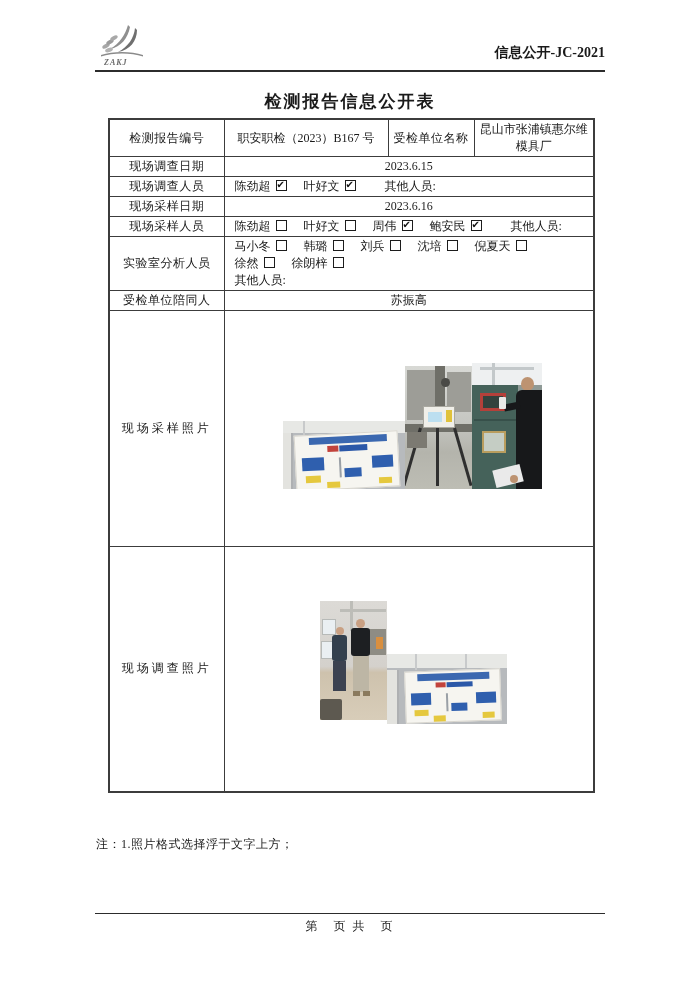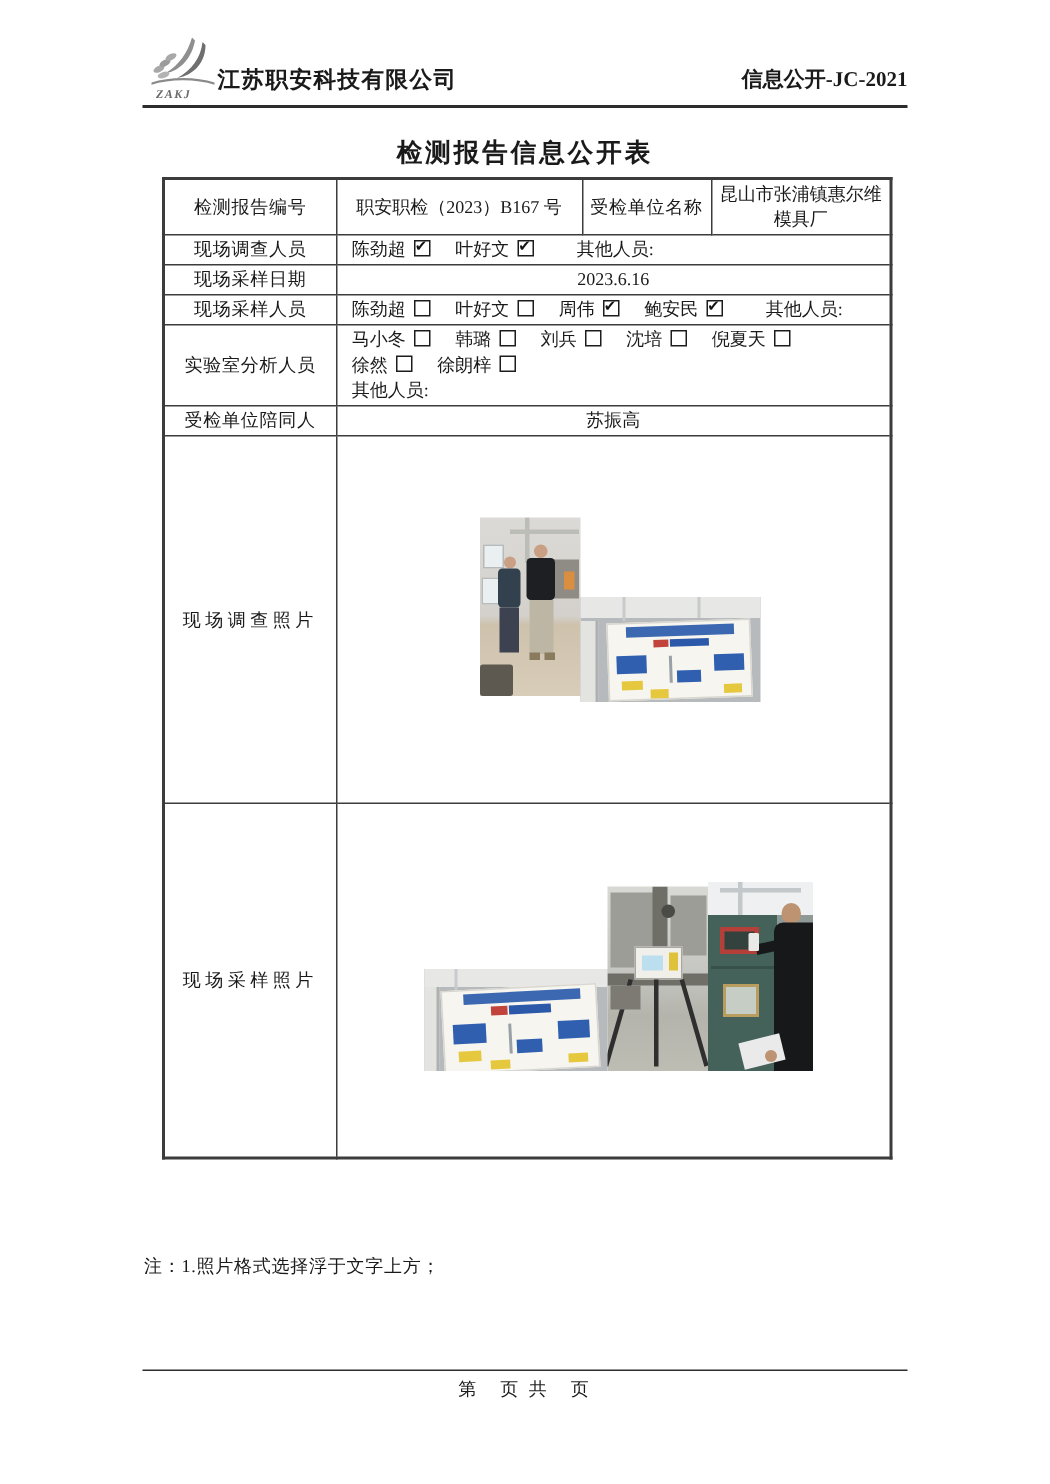--- a/index.html
+++ b/index.html
@@ -93,21 +93,20 @@
         <path d="M31 1 C 28 11, 23 19, 13 25 C 24 23, 31 14, 33 3 Z" fill="#8f8f8f"></path>
         <path d="M38 4 C 37 14, 31 23, 21 28 C 33 26, 40 17, 40 6 Z" fill="#6f6f6f"></path>
         <ellipse cx="9" cy="22" rx="4" ry="2" fill="#a8a8a8" transform="rotate(-28 9 22)"></ellipse>
         <ellipse cx="13" cy="18" rx="4" ry="2" fill="#9b9b9b" transform="rotate(-28 13 18)"></ellipse>
         <ellipse cx="17" cy="14" rx="4" ry="2" fill="#a8a8a8" transform="rotate(-28 17 14)"></ellipse>
         <ellipse cx="12" cy="26" rx="4" ry="2" fill="#b3b3b3" transform="rotate(-18 12 26)"></ellipse>
         <path d="M4 31 C 16 27, 34 27, 46 31 L 46 32.5 C 34 28.5, 16 28.5, 4 32.5 Z" fill="#8a8a8a"></path>
       </svg>
       <span class="logo-text">ZAKJ</span>
     </div>
-    <span class="company-name">江苏职安科技有限公司</span>
     <span class="doc-code">信息公开-JC-2021</span>
   </div>
   <div class="header-rule"></div>
 
   <div class="doc-title">检测报告信息公开表</div>
 
   <div class="tbl-wrap">
   <table>
     <colgroup>
           <col style="width:115px">
@@ -119,20 +118,24 @@
     <tbody>
           <tr style="height:37px">
       <td class="lbl">检测报告编号</td>
       <td class="ctr">职安职检（2023）B167 号</td>
       <td class="lbl">受检单位名称</td>
       <td class="ctr">昆山市张浦镇惠尔维模具厂</td>
     </tr>
 
 
 
+    <tr style="height:18px">
+      <td class="lbl">现场调查日期</td>
+      <td class="ctr" colspan="3">2023.6.15</td>
+    </tr>
 
     <tr style="height:19px">
       <td class="lbl">现场调查人员</td>
       <td class="chk" colspan="3">
         <span class="member"><span>陈劲超</span><span class="cb" data-checked="true"></span></span>
         <span class="member"><span>叶好文</span><span class="cb" data-checked="true"></span></span>
         <span class="others">其他人员:</span>
       </td>
     </tr>
 
@@ -166,20 +169,78 @@
         </div>
         <div class="lab-line">
           <span>其他人员:</span>
         </div>
       </td>
     </tr>
 
     <tr style="height:18px">
       <td class="lbl">受检单位陪同人</td>
       <td class="ctr" colspan="3">苏振高</td>
+    </tr>
+
+    <tr style="height:236px">
+      <td class="photo-lbl">现场采样照片</td>
+      <td class="photo-cell" colspan="3">
+
+        <div class="photo pB" style="left:58px; top:110px; width:122px; height:68px;">
+          <div class="abs topstrip" style="left:0; top:0; width:122px; height:12px;"></div>
+          <div class="abs seam" style="left:20px; top:0; width:2px; height:20px;"></div>
+          <div class="abs board" style="left:12px; top:12px; width:104px; height:56px; transform:rotate(-3deg);">
+            <div class="abs banner" style="left:14px; top:2px; width:78px; height:7px;"></div>
+            <div class="abs red" style="left:32px; top:11px; width:11px; height:6px;"></div>
+            <div class="abs titlebar" style="left:44px; top:11px; width:28px; height:6px;"></div>
+            <div class="abs card" style="left:6px; top:22px; width:22px; height:13px;"></div>
+            <div class="abs card" style="left:76px; top:23px; width:21px; height:12px;"></div>
+            <div class="abs card" style="left:48px; top:34px; width:17px; height:9px;"></div>
+            <div class="abs ycard" style="left:9px; top:40px; width:15px; height:7px;"></div>
+            <div class="abs ycard" style="left:30px; top:47px; width:13px; height:6px;"></div>
+            <div class="abs ycard" style="left:82px; top:45px; width:13px; height:6px;"></div>
+            <div class="abs" style="left:43px; top:23px; width:2px; height:20px; background:#9aa0a6;"></div>
+          </div>
+          <div class="abs" style="left:0px; top:12px; width:10px; height:56px; background:#e3e3df; border-right:2px solid #aeb0b2;"></div>
+        </div>
+
+        <div class="photo pD" style="left:180px; top:55px; width:67px; height:123px;">
+          <div class="abs mach" style="left:2px; top:4px; width:30px; height:50px;"></div>
+          <div class="abs machdark" style="left:30px; top:0px; width:10px; height:46px;"></div>
+          <div class="abs mach" style="left:42px; top:6px; width:24px; height:40px;"></div>
+          <div class="abs machdark" style="left:0px; top:58px; width:67px; height:8px;"></div>
+          <div class="abs" style="left:36px; top:12px; width:9px; height:9px; border-radius:50%; background:#4a4a46;"></div>
+          <div class="abs dev" style="left:18px; top:40px; width:32px; height:22px;">
+            <div class="abs screen" style="left:4px; top:5px; width:14px; height:10px;"></div>
+            <div class="abs ylabel" style="left:22px; top:3px; width:6px; height:12px;"></div>
+          </div>
+          <div class="abs leg" style="left:31px; top:62px; width:3px; height:58px;"></div>
+          <div class="abs leg" style="left:14px; top:62px; width:3px; height:60px; transform:rotate(16deg); transform-origin:top center;"></div>
+          <div class="abs leg" style="left:48px; top:62px; width:3px; height:60px; transform:rotate(-16deg); transform-origin:top center;"></div>
+          <div class="abs" style="left:2px; top:66px; width:20px; height:16px; background:#7c7a72;"></div>
+        </div>
+
+        <div class="photo pE" style="left:247px; top:52px; width:70px; height:126px;">
+          <div class="abs ceiling" style="left:0; top:0; width:70px; height:22px;"></div>
+          <div class="abs beam" style="left:8px; top:4px; width:54px; height:3px;"></div>
+          <div class="abs beam" style="left:20px; top:0px; width:3px; height:22px;"></div>
+          <div class="abs machine" style="left:0px; top:22px; width:46px; height:104px;">
+            <div class="abs redwin" style="left:8px; top:8px; width:26px; height:18px;"></div>
+            <div class="abs lowwin" style="left:10px; top:46px; width:24px; height:22px;"></div>
+            <div class="abs" style="left:2px; top:34px; width:42px; height:2px; background:#37504a;"></div>
+          </div>
+          <div class="abs head" style="left:49px; top:14px; width:13px; height:14px; background:#bd9371;"></div>
+          <div class="abs person" style="left:44px; top:27px; width:26px; height:99px; border-radius:6px 0 0 0;"></div>
+          <div class="abs arm" style="left:32px; top:40px; width:16px; height:7px; transform:rotate(-12deg);"></div>
+          <div class="abs device" style="left:27px; top:34px; width:7px; height:12px;"></div>
+          <div class="abs paper" style="left:22px; top:104px; width:28px; height:18px; transform:rotate(-14deg);"></div>
+          <div class="abs head" style="left:38px; top:112px; width:8px; height:8px; background:#bd9371;"></div>
+        </div>
+
+      </td>
     </tr>
 
     <tr style="height:245px">
       <td class="photo-lbl">现场调查照片</td>
       <td class="photo-cell" colspan="3">
 
         <div class="photo pA" style="left:95px; top:54px; width:67px; height:119px;">
           <div class="abs win" style="left:2px; top:18px; width:14px; height:16px;"></div>
           <div class="abs win" style="left:1px; top:40px; width:12px; height:18px;"></div>
           <div class="abs beam" style="left:20px; top:8px; width:46px; height:3px;"></div>
@@ -213,78 +274,20 @@
             <div class="abs ycard" style="left:8px; top:38px; width:14px; height:6px;"></div>
             <div class="abs ycard" style="left:27px; top:44px; width:12px; height:6px;"></div>
             <div class="abs ycard" style="left:76px; top:42px; width:12px; height:6px;"></div>
             <div class="abs" style="left:40px; top:22px; width:2px; height:18px; background:#9aa0a6;"></div>
           </div>
           <div class="abs" style="left:0px; top:16px; width:12px; height:54px; background:#e3e3df; border-right:2px solid #aeb0b2;"></div>
         </div>
 
       </td>
     </tr>
-
-    <tr style="height:236px">
-      <td class="photo-lbl">现场采样照片</td>
-      <td class="photo-cell" colspan="3">
-
-        <div class="photo pB" style="left:58px; top:110px; width:122px; height:68px;">
-          <div class="abs topstrip" style="left:0; top:0; width:122px; height:12px;"></div>
-          <div class="abs seam" style="left:20px; top:0; width:2px; height:20px;"></div>
-          <div class="abs board" style="left:12px; top:12px; width:104px; height:56px; transform:rotate(-3deg);">
-            <div class="abs banner" style="left:14px; top:2px; width:78px; height:7px;"></div>
-            <div class="abs red" style="left:32px; top:11px; width:11px; height:6px;"></div>
-            <div class="abs titlebar" style="left:44px; top:11px; width:28px; height:6px;"></div>
-            <div class="abs card" style="left:6px; top:22px; width:22px; height:13px;"></div>
-            <div class="abs card" style="left:76px; top:23px; width:21px; height:12px;"></div>
-            <div class="abs card" style="left:48px; top:34px; width:17px; height:9px;"></div>
-            <div class="abs ycard" style="left:9px; top:40px; width:15px; height:7px;"></div>
-            <div class="abs ycard" style="left:30px; top:47px; width:13px; height:6px;"></div>
-            <div class="abs ycard" style="left:82px; top:45px; width:13px; height:6px;"></div>
-            <div class="abs" style="left:43px; top:23px; width:2px; height:20px; background:#9aa0a6;"></div>
-          </div>
-          <div class="abs" style="left:0px; top:12px; width:10px; height:56px; background:#e3e3df; border-right:2px solid #aeb0b2;"></div>
-        </div>
-
-        <div class="photo pD" style="left:180px; top:55px; width:67px; height:123px;">
-          <div class="abs mach" style="left:2px; top:4px; width:30px; height:50px;"></div>
-          <div class="abs machdark" style="left:30px; top:0px; width:10px; height:46px;"></div>
-          <div class="abs mach" style="left:42px; top:6px; width:24px; height:40px;"></div>
-          <div class="abs machdark" style="left:0px; top:58px; width:67px; height:8px;"></div>
-          <div class="abs" style="left:36px; top:12px; width:9px; height:9px; border-radius:50%; background:#4a4a46;"></div>
-          <div class="abs dev" style="left:18px; top:40px; width:32px; height:22px;">
-            <div class="abs screen" style="left:4px; top:5px; width:14px; height:10px;"></div>
-            <div class="abs ylabel" style="left:22px; top:3px; width:6px; height:12px;"></div>
-          </div>
-          <div class="abs leg" style="left:31px; top:62px; width:3px; height:58px;"></div>
-          <div class="abs leg" style="left:14px; top:62px; width:3px; height:60px; transform:rotate(16deg); transform-origin:top center;"></div>
-          <div class="abs leg" style="left:48px; top:62px; width:3px; height:60px; transform:rotate(-16deg); transform-origin:top center;"></div>
-          <div class="abs" style="left:2px; top:66px; width:20px; height:16px; background:#7c7a72;"></div>
-        </div>
-
-        <div class="photo pE" style="left:247px; top:52px; width:70px; height:126px;">
-          <div class="abs ceiling" style="left:0; top:0; width:70px; height:22px;"></div>
-          <div class="abs beam" style="left:8px; top:4px; width:54px; height:3px;"></div>
-          <div class="abs beam" style="left:20px; top:0px; width:3px; height:22px;"></div>
-          <div class="abs machine" style="left:0px; top:22px; width:46px; height:104px;">
-            <div class="abs redwin" style="left:8px; top:8px; width:26px; height:18px;"></div>
-            <div class="abs lowwin" style="left:10px; top:46px; width:24px; height:22px;"></div>
-            <div class="abs" style="left:2px; top:34px; width:42px; height:2px; background:#37504a;"></div>
-          </div>
-          <div class="abs head" style="left:49px; top:14px; width:13px; height:14px; background:#bd9371;"></div>
-          <div class="abs person" style="left:44px; top:27px; width:26px; height:99px; border-radius:6px 0 0 0;"></div>
-          <div class="abs arm" style="left:32px; top:40px; width:16px; height:7px; transform:rotate(-12deg);"></div>
-          <div class="abs device" style="left:27px; top:34px; width:7px; height:12px;"></div>
-          <div class="abs paper" style="left:22px; top:104px; width:28px; height:18px; transform:rotate(-14deg);"></div>
-          <div class="abs head" style="left:38px; top:112px; width:8px; height:8px; background:#bd9371;"></div>
-        </div>
-
-      </td>
-    </tr>
   </tbody>
       </table>
   </div>
 
   <div class="note">注：1.照片格式选择浮于文字上方；</div>
 
   <div class="footer-rule"></div>
   <div class="footer-text">第　页 共　页</div>
 
 </div>

